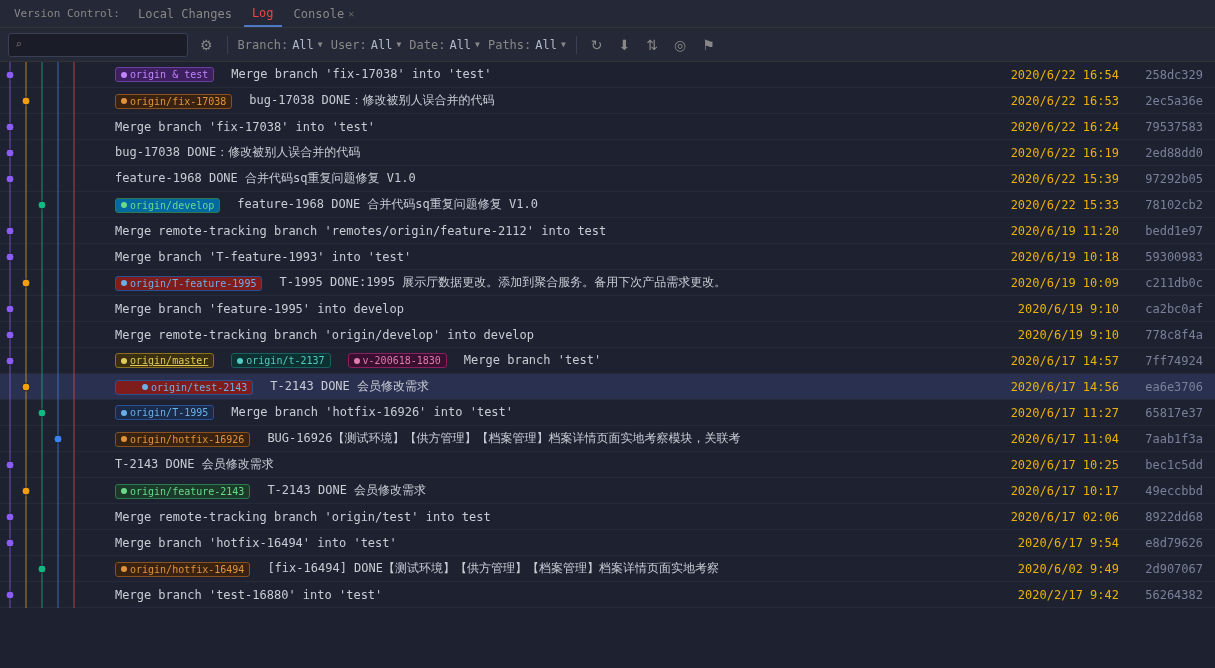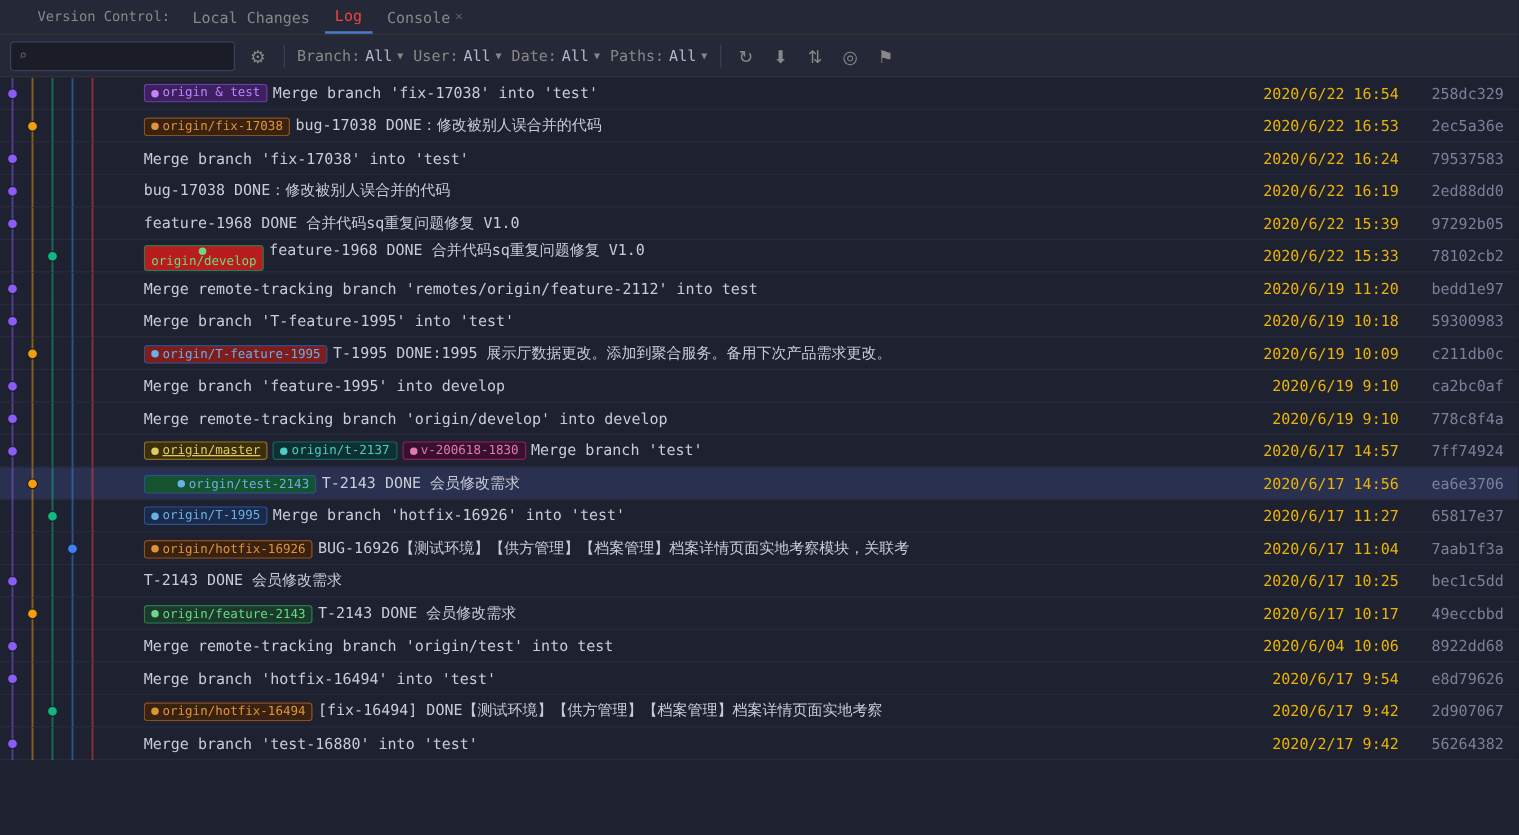--- a/index.html
+++ b/index.html
@@ -13,21 +13,21 @@
       overflow: hidden;
     }
 
     
     .tab-bar {
       display: flex;
       align-items: center;
       background: #252836;
       border-bottom: 1px solid #333;
       height: 28px;
-      padding: 0 24px;
+      padding: 0 8px;
       gap: 4px;
     }
     .tab-label {
       color: #888;
       font-size: 11px;
       padding: 0 6px;
     }
     .tab-item {
       display: flex;
       align-items: center;
@@ -156,21 +156,21 @@
       padding-right: 12px;
     }
 
     
     .branch-tag {
       display: inline-flex;
       align-items: center;
       border-radius: 3px;
       padding: 1px 5px;
       font-size: 10px;
-      margin-right: 4px;
+      margin-right: 17px;
       white-space: nowrap;
     }
 
     .tag-dot {
       width: 6px;
       height: 6px;
       border-radius: 50%;
       margin-right: 3px;
       display: inline-block;
     }
@@ -312,21 +312,21 @@
       </div>
       <div class="log-row">
         <div class="graph-col"><svg width="115" height="26" viewBox="0 0 115 26">
             <line x1="10" y1="0" x2="10" y2="26" stroke="#8b5cf6" stroke-width="1.5" opacity="0.5"></line>
             <line x1="26" y1="0" x2="26" y2="26" stroke="#f59e0b" stroke-width="1.5" opacity="0.5"></line>
             <line x1="42" y1="0" x2="42" y2="26" stroke="#10b981" stroke-width="1.5" opacity="0.5"></line>
             <line x1="58" y1="0" x2="58" y2="26" stroke="#3b82f6" stroke-width="1.5" opacity="0.5"></line>
             <line x1="74" y1="0" x2="74" y2="26" stroke="#ef4444" stroke-width="1.5" opacity="0.5"></line>
             <circle cx="42" cy="13" r="4" fill="#10b981" stroke="#1e2130" stroke-width="1"></circle>
           </svg></div>
-        <div class="message-col"><span class="branch-tag" style="background: #b91c1c; color: rgb(107, 217, 138); border: 1px solid rgb(45, 122, 80); flex-direction: column;">
+        <div class="message-col"><span class="branch-tag" style="background: #0369a1; color: rgb(107, 217, 138); border: 1px solid rgb(45, 122, 80);">
             <span class="tag-dot" style="background: rgb(107, 217, 138);"></span>
             <span>origin/develop</span>
           </span><span class="msg-text">feature-1968 DONE  合并代码sq重复问题修复 V1.0</span></div>
         <div class="date-col">2020/6/22 15:33</div>
         <div class="hash-col">78102cb2</div>
       </div>
       <div class="log-row">
         <div class="graph-col"><svg width="115" height="26" viewBox="0 0 115 26">
             <line x1="10" y1="0" x2="10" y2="26" stroke="#8b5cf6" stroke-width="1.5" opacity="0.5"></line>
             <line x1="26" y1="0" x2="26" y2="26" stroke="#f59e0b" stroke-width="1.5" opacity="0.5"></line>
@@ -341,21 +341,21 @@
       </div>
       <div class="log-row">
         <div class="graph-col"><svg width="115" height="26" viewBox="0 0 115 26">
             <line x1="10" y1="0" x2="10" y2="26" stroke="#8b5cf6" stroke-width="1.5" opacity="0.5"></line>
             <line x1="26" y1="0" x2="26" y2="26" stroke="#f59e0b" stroke-width="1.5" opacity="0.5"></line>
             <line x1="42" y1="0" x2="42" y2="26" stroke="#10b981" stroke-width="1.5" opacity="0.5"></line>
             <line x1="58" y1="0" x2="58" y2="26" stroke="#3b82f6" stroke-width="1.5" opacity="0.5"></line>
             <line x1="74" y1="0" x2="74" y2="26" stroke="#ef4444" stroke-width="1.5" opacity="0.5"></line>
             <circle cx="10" cy="13" r="4" fill="#8b5cf6" stroke="#1e2130" stroke-width="1"></circle>
           </svg></div>
-        <div class="message-col"><span class="msg-text">Merge branch 'T-feature-1995' into 'test'</span></div>
+        <div class="message-col"><span class="msg-text">Merge branch 'T-feature-1993' into 'test'</span></div>
         <div class="date-col">2020/6/19 10:18</div>
         <div class="hash-col">59300983</div>
       </div>
       <div class="log-row">
         <div class="graph-col"><svg width="115" height="26" viewBox="0 0 115 26">
             <line x1="10" y1="0" x2="10" y2="26" stroke="#8b5cf6" stroke-width="1.5" opacity="0.5"></line>
             <line x1="26" y1="0" x2="26" y2="26" stroke="#f59e0b" stroke-width="1.5" opacity="0.5"></line>
             <line x1="42" y1="0" x2="42" y2="26" stroke="#10b981" stroke-width="1.5" opacity="0.5"></line>
             <line x1="58" y1="0" x2="58" y2="26" stroke="#3b82f6" stroke-width="1.5" opacity="0.5"></line>
             <line x1="74" y1="0" x2="74" y2="26" stroke="#ef4444" stroke-width="1.5" opacity="0.5"></line>
@@ -418,21 +418,21 @@
       </div>
       <div class="log-row selected">
         <div class="graph-col"><svg width="115" height="26" viewBox="0 0 115 26">
             <line x1="10" y1="0" x2="10" y2="26" stroke="#8b5cf6" stroke-width="1.5" opacity="0.5"></line>
             <line x1="26" y1="0" x2="26" y2="26" stroke="#f59e0b" stroke-width="1.5" opacity="0.5"></line>
             <line x1="42" y1="0" x2="42" y2="26" stroke="#10b981" stroke-width="1.5" opacity="0.5"></line>
             <line x1="58" y1="0" x2="58" y2="26" stroke="#3b82f6" stroke-width="1.5" opacity="0.5"></line>
             <line x1="74" y1="0" x2="74" y2="26" stroke="#ef4444" stroke-width="1.5" opacity="0.5"></line>
             <circle cx="26" cy="13" r="4" fill="#f59e0b" stroke="#1e2130" stroke-width="1"></circle>
           </svg></div>
-        <div class="message-col"><span class="branch-tag" style="background: #14532d; color: rgb(106, 176, 232); border: 1px solid rgb(42, 80, 144); padding-left: 26px;">
+        <div class="message-col"><span class="branch-tag" style="background: #7f1d1d; color: rgb(106, 176, 232); border: 1px solid rgb(42, 80, 144); padding-left: 26px;">
             <span class="tag-dot" style="background: rgb(106, 176, 232);"></span>
             <span>origin/test-2143</span>
           </span><span class="msg-text">T-2143 DONE 会员修改需求</span></div>
         <div class="date-col">2020/6/17 14:56</div>
         <div class="hash-col">ea6e3706</div>
       </div>
       <div class="log-row">
         <div class="graph-col"><svg width="115" height="26" viewBox="0 0 115 26">
             <line x1="10" y1="0" x2="10" y2="26" stroke="#8b5cf6" stroke-width="1.5" opacity="0.5"></line>
             <line x1="26" y1="0" x2="26" y2="26" stroke="#f59e0b" stroke-width="1.5" opacity="0.5"></line>
@@ -496,21 +496,21 @@
       <div class="log-row">
         <div class="graph-col"><svg width="115" height="26" viewBox="0 0 115 26">
             <line x1="10" y1="0" x2="10" y2="26" stroke="#8b5cf6" stroke-width="1.5" opacity="0.5"></line>
             <line x1="26" y1="0" x2="26" y2="26" stroke="#f59e0b" stroke-width="1.5" opacity="0.5"></line>
             <line x1="42" y1="0" x2="42" y2="26" stroke="#10b981" stroke-width="1.5" opacity="0.5"></line>
             <line x1="58" y1="0" x2="58" y2="26" stroke="#3b82f6" stroke-width="1.5" opacity="0.5"></line>
             <line x1="74" y1="0" x2="74" y2="26" stroke="#ef4444" stroke-width="1.5" opacity="0.5"></line>
             <circle cx="10" cy="13" r="4" fill="#8b5cf6" stroke="#1e2130" stroke-width="1"></circle>
           </svg></div>
         <div class="message-col"><span class="msg-text">Merge remote-tracking branch 'origin/test' into test</span></div>
-        <div class="date-col">2020/6/04 10:06</div>
+        <div class="date-col">2020/6/17 02:06</div>
         <div class="hash-col">8922dd68</div>
       </div>
       <div class="log-row">
         <div class="graph-col"><svg width="115" height="26" viewBox="0 0 115 26">
             <line x1="10" y1="0" x2="10" y2="26" stroke="#8b5cf6" stroke-width="1.5" opacity="0.5"></line>
             <line x1="26" y1="0" x2="26" y2="26" stroke="#f59e0b" stroke-width="1.5" opacity="0.5"></line>
             <line x1="42" y1="0" x2="42" y2="26" stroke="#10b981" stroke-width="1.5" opacity="0.5"></line>
             <line x1="58" y1="0" x2="58" y2="26" stroke="#3b82f6" stroke-width="1.5" opacity="0.5"></line>
             <line x1="74" y1="0" x2="74" y2="26" stroke="#ef4444" stroke-width="1.5" opacity="0.5"></line>
             <circle cx="10" cy="13" r="4" fill="#8b5cf6" stroke="#1e2130" stroke-width="1"></circle>
@@ -525,21 +525,21 @@
             <line x1="26" y1="0" x2="26" y2="26" stroke="#f59e0b" stroke-width="1.5" opacity="0.5"></line>
             <line x1="42" y1="0" x2="42" y2="26" stroke="#10b981" stroke-width="1.5" opacity="0.5"></line>
             <line x1="58" y1="0" x2="58" y2="26" stroke="#3b82f6" stroke-width="1.5" opacity="0.5"></line>
             <line x1="74" y1="0" x2="74" y2="26" stroke="#ef4444" stroke-width="1.5" opacity="0.5"></line>
             <circle cx="42" cy="13" r="4" fill="#10b981" stroke="#1e2130" stroke-width="1"></circle>
           </svg></div>
         <div class="message-col"><span class="branch-tag" style="background: rgb(58, 34, 16); color: rgb(224, 148, 58); border: 1px solid rgb(138, 80, 32); justify-content: center;">
             <span class="tag-dot" style="background: rgb(224, 148, 58);"></span>
             <span>origin/hotfix-16494</span>
           </span><span class="msg-text">[fix-16494] DONE【测试环境】【供方管理】【档案管理】档案详情页面实地考察</span></div>
-        <div class="date-col">2020/6/17 9:42</div>
+        <div class="date-col">2020/6/02 9:49</div>
         <div class="hash-col">2d907067</div>
       </div>
       <div class="log-row">
         <div class="graph-col"><svg width="115" height="26" viewBox="0 0 115 26">
             <line x1="10" y1="0" x2="10" y2="26" stroke="#8b5cf6" stroke-width="1.5" opacity="0.5"></line>
             <line x1="26" y1="0" x2="26" y2="26" stroke="#f59e0b" stroke-width="1.5" opacity="0.5"></line>
             <line x1="42" y1="0" x2="42" y2="26" stroke="#10b981" stroke-width="1.5" opacity="0.5"></line>
             <line x1="58" y1="0" x2="58" y2="26" stroke="#3b82f6" stroke-width="1.5" opacity="0.5"></line>
             <line x1="74" y1="0" x2="74" y2="26" stroke="#ef4444" stroke-width="1.5" opacity="0.5"></line>
             <circle cx="10" cy="13" r="4" fill="#8b5cf6" stroke="#1e2130" stroke-width="1"></circle>

